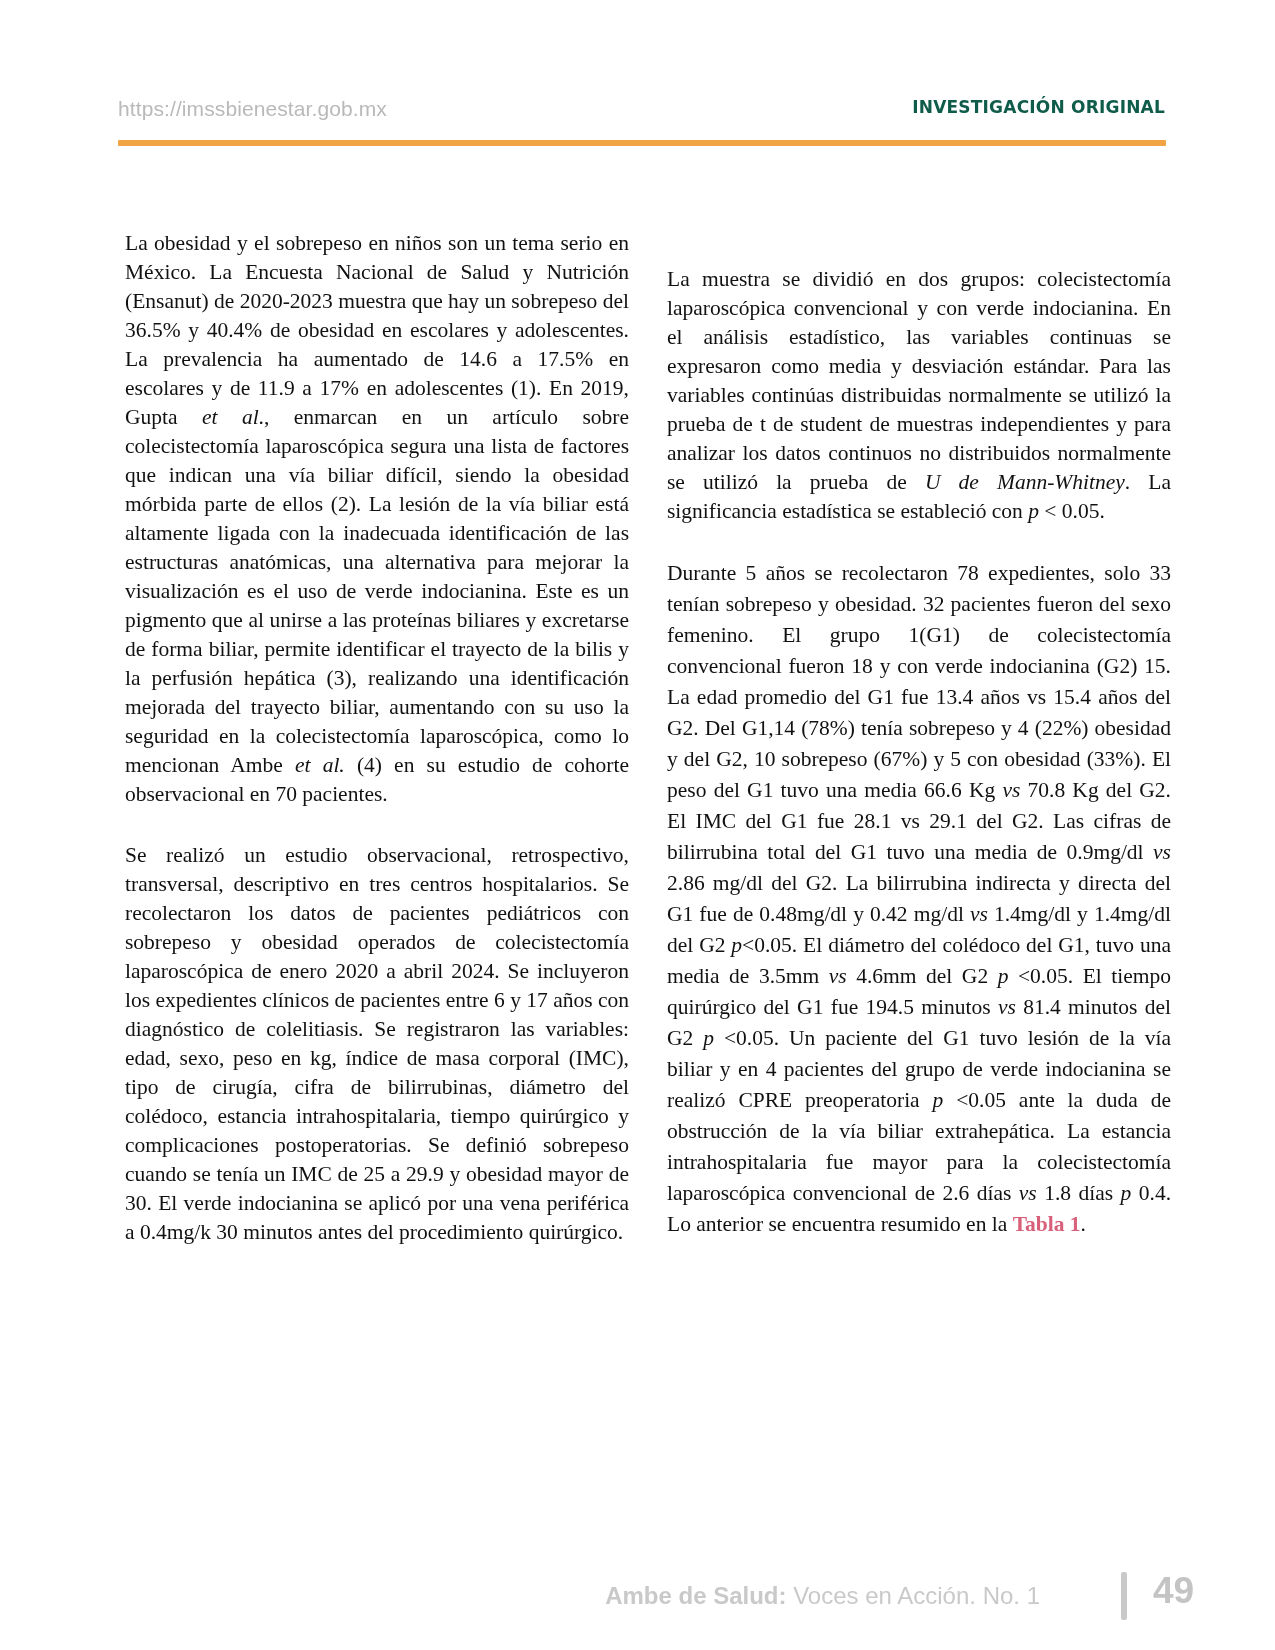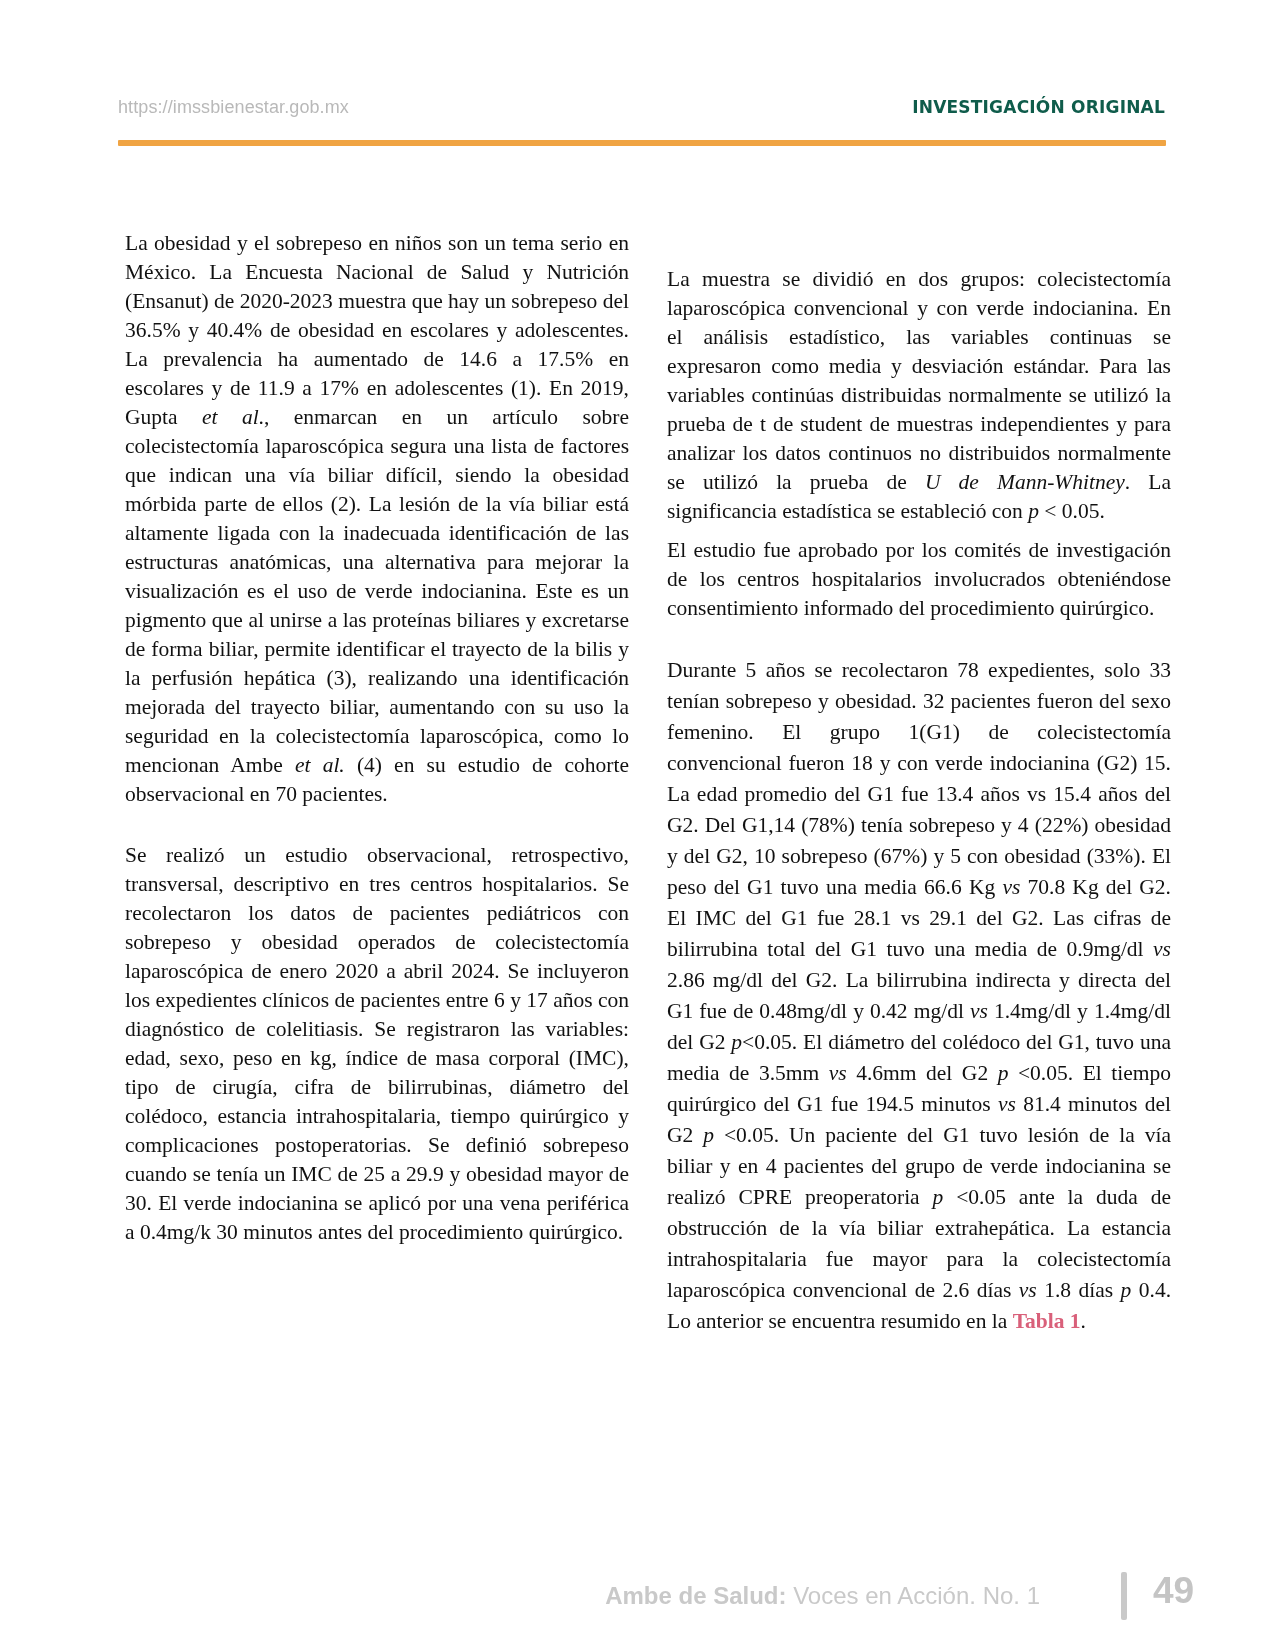--- a/index.html
+++ b/index.html
@@ -1,17 +1,17 @@
 <!DOCTYPE html>
 <html><head>
 <meta charset="utf-8">
 <style>
   html, body { margin: 0; padding: 0; background: #ffffff; }
   body { width: 1275px; height: 1650px; position: relative; overflow: hidden; }
-  .hdr-url { position: absolute; left: 118px; top: 97px; font-family: "Liberation Sans", sans-serif; font-size: 18px; color: #b9b9b9; letter-spacing: 0.1px; }
+  .hdr-url { position: absolute; left: 118px; top: 97px; font-family: "Liberation Sans", sans-serif; font-size: 21px; color: #b9b9b9; letter-spacing: 0.1px; }
   .hdr-sec { position: absolute; right: 110px; top: 97px; font-family: "DejaVu Sans", sans-serif; font-weight: bold; font-size: 17px; color: #0f5c4b; letter-spacing: 0.2px; }
   .hdr-bar { position: absolute; left: 118px; top: 140px; width: 1048px; height: 6px; background: #f0a443; border-radius: 1px; }
   .col { position: absolute; font-family: "Liberation Serif", serif; font-size: 21.5px; color: #111; text-align: justify; hyphens: manual; }
   .col-left { left: 118px; top: 222px; width: 518px; }
   .col-right { left: 660px; top: 258px; width: 518px; }
   .h { font-family: "DejaVu Serif", serif; font-weight: bold; font-size: 21px; margin: 0 0 6px 0; line-height: 28px; letter-spacing: -0.2px; }
   .p { margin: 7px; line-height: 29px; }
   .p + .p { margin-top: 10px; }
   .gap { height: 18px; }
   .res { line-height: 31px; }
@@ -30,20 +30,19 @@
 <div class="hdr-bar"></div>
 
 <div class="col col-left">
   <p class="p"><span>La obesidad y el sobrepeso en niños son un tema serio en México. La Encuesta Nacional de Salud y Nutrición (Ensanut) de 2020-2023 muestra que hay un sobrepeso del 36.5% y 40.4% de obesidad en escolares y adolescentes. La prevalencia ha aumentado de 14.6 a 17.5% en escolares y de 11.9 a 17% en adolescentes (1).  En 2019, Gupta </span><i>et al</i><span>., enmarcan en un artículo sobre colecistectomía laparoscópica segura una lista de factores que indican una vía biliar difícil, siendo la obesidad mórbida parte de ellos (2). La lesión de la vía biliar está altamente ligada con la inadecuada identificación de las estructuras anatómicas, una alternativa para mejorar la visualización es el uso de verde indocianina. Este es un pigmento que al unirse a las proteínas biliares y excretarse de forma biliar, permite identificar el trayecto de la bilis y la perfusión hepática (3), realizando una identificación mejorada del trayecto biliar, aumentando con su uso la seguridad en la colecistectomía laparoscópica, como lo mencionan Ambe </span><i>et al.</i><span> (4) en su estudio de cohorte observacional en 70 pacientes.</span></p>
   <div class="gap"></div>
   <p class="p">Se realizó un estudio observacional, retrospectivo, transversal, descriptivo en tres centros hospitalarios. Se recolectaron los datos de pacientes pediátricos con sobrepeso y obesidad operados de colecistectomía laparoscópica de enero 2020 a abril 2024. Se incluyeron los expedientes clínicos de pacientes entre 6 y 17 años con diagnóstico de colelitiasis. Se registraron las variables: edad, sexo, peso en kg, índice de masa corporal (IMC), tipo de cirugía, cifra de bilirrubinas, diámetro del colédoco, estancia intrahospitalaria, tiempo quirúrgico y complicaciones postoperatorias. Se definió sobrepeso cuando se tenía un IMC de 25 a 29.9 y obesidad mayor de 30. El verde indocianina se aplicó por una vena periférica a 0.4mg/k 30 minutos antes del procedimiento quirúrgico.</p>
 </div>
 
 <div class="col col-right">
   <p class="p"><span>La muestra se dividió en dos grupos: colecistectomía laparoscópica convencional y con verde indocianina. En el análisis estadístico, las variables continuas se expresaron como media y desviación estándar. Para las variables continúas distribuidas normalmente se utilizó la prueba de t de student de muestras independientes y para analizar los datos continuos no distribuidos normalmente se utilizó la prueba de </span><i>U de Mann-Whitney</i><span>.  La significancia estadística se estableció con </span><i>p</i><span> &lt; 0.05.</span></p>
-  <p class="p">El estudio fue aprobado por los comités de investigación de los centros hospitalarios involucrados obteniéndose consentimiento informado del procedimiento quirúrgico.</p>
   <div class="gap"></div>
   <p class="p res" id="results-para"><span>Durante 5 años se recolectaron 78 expedientes, solo 33 tenían sobrepeso y obesidad. 32 pacientes fueron del sexo femenino. El grupo 1(G1) de colecistectomía convencional fueron 18 y con verde indocianina (G2) 15. La edad promedio del G1 fue 13.4 años vs 15.4 años del G2. Del G1,14 (78%) tenía sobrepeso y 4 (22%) obesidad y del G2, 10 sobrepeso (67%) y 5 con obesidad (33%). El peso del G1 tuvo una media 66.6 Kg </span><i>vs</i><span> 70.8 Kg del G2. El IMC del G1 fue 28.1 vs 29.1 del G2. Las cifras de bilirrubina total del G1 tuvo una media de 0.9mg/dl </span><i>vs</i><span> 2.86 mg/dl del G2. La bilirrubina indirecta y directa del G1 fue de 0.48mg/dl y 0.42 mg/dl </span><i>vs</i><span> 1.4mg/dl y 1.4mg/dl del G2 </span><i>p</i><span>&lt;0.05.  El diámetro del colédoco del G1, tuvo una media de 3.5mm </span><i>vs</i><span> 4.6mm del G2 </span><i>p</i><span> &lt;0.05. El tiempo quirúrgico del G1 fue 194.5 minutos </span><i>vs</i><span> 81.4 minutos del G2 </span><i>p</i><span> &lt;0.05. Un paciente del G1 tuvo lesión de la vía biliar y en 4 pacientes del grupo de verde indocianina se realizó CPRE preoperatoria </span><i>p</i><span> &lt;0.05 ante la duda de obstrucción de la vía biliar extrahepática. La estancia intrahospitalaria fue mayor para la colecistectomía laparoscópica convencional de 2.6 días </span><i>vs</i><span> 1.8 días </span><i>p</i><span> 0.4. Lo anterior se encuentra resumido en la </span><a class="link" style="color: rgb(217, 96, 122);">Tabla 1</a><span>.</span></p>
 </div>
 
 <div class="footer"><b>Ambe de Salud:</b><span> Voces en Acción. No. 1</span></div>
 <div class="footer-divider"></div>
 <div class="page-num">49</div>
 
 </body></html>

